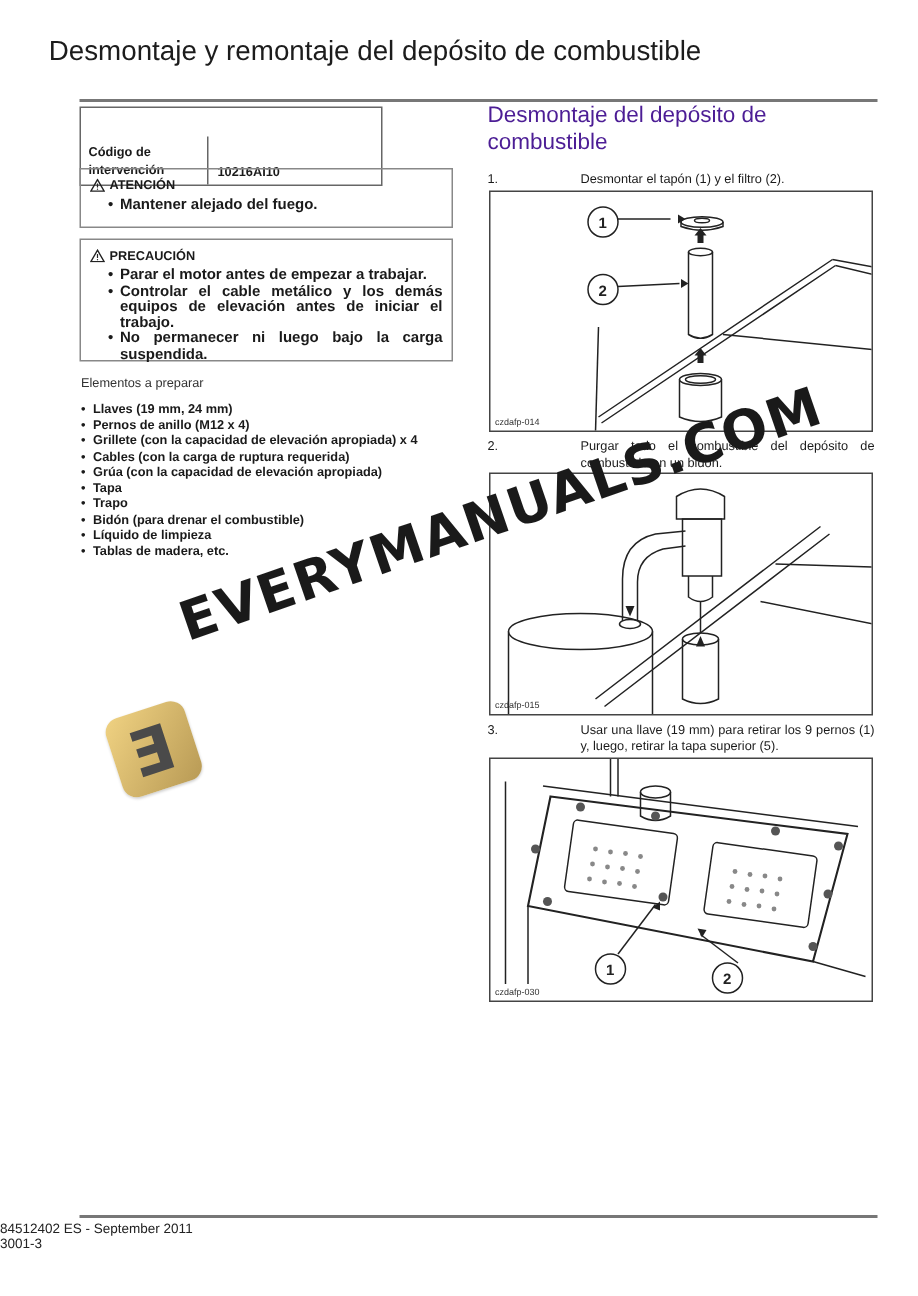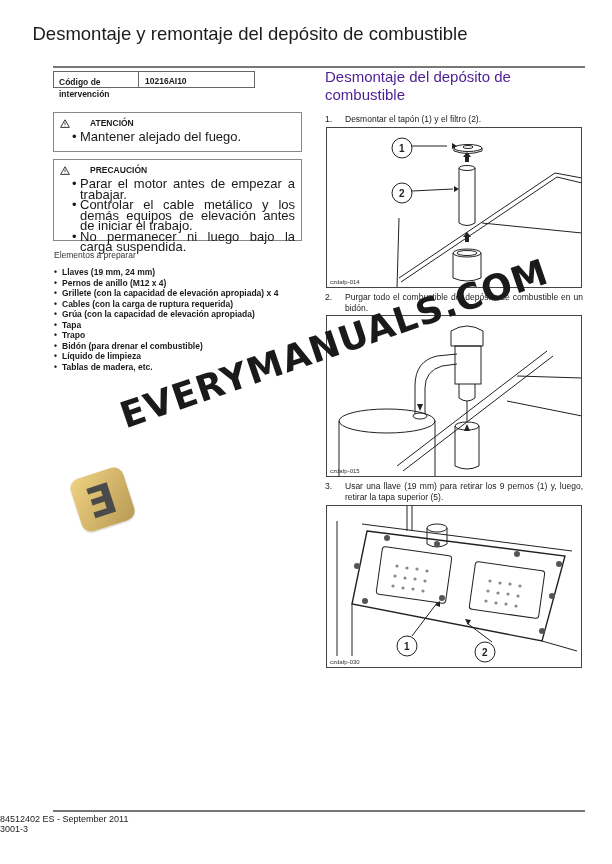--- a/index.html
+++ b/index.html
@@ -2,42 +2,42 @@
 <html><head>
 <meta charset="utf-8">
 <style>
   html, body { margin: 0; padding: 0; }
   body { width: 612px; height: 864px; background: #ffffff; position: relative; overflow: hidden; font-family: "Liberation Sans", sans-serif; color: #1a1a1a; }
   .page-title { position: absolute; top: 23px; left: 0; width: 500px; text-align: center; font-size: 18.5px; color: #1c1c1c; }
   .rule-top { position: absolute; top: 66px; left: 53px; width: 532px; height: 2px; background: #777; }
   .rule-bottom { position: absolute; top: 810px; left: 53px; width: 532px; height: 2px; background: #777; }
   .footer { position: absolute; top: 814px; left: 0; width: 612px; text-align: left; font-size: 9px; line-height: 10px; color: #222; }
 
-  .code-table { position: absolute; top: 71px; left: 53px; width: 202px; height: 17px; border: 1px solid #666; display: flex; box-sizing: border-box; }
+  .code-table { position: absolute; top: 71px; left: 53px; width: 202px; height: 53px; border: 1px solid #666; display: flex; box-sizing: border-box; align-items: flex-end; }
   .code-table .label { width: 85px; border-right: 1px solid #666; padding: 4px 5px; box-sizing: border-box; font-size: 8.5px; font-weight: bold; line-height: 12px; }
   .code-table .value { flex: 1; padding: 4px 6px; font-size: 8.5px; font-weight: bold; }
 
   .notice { position: absolute; left: 53px; width: 249px; border: 1px solid #888; box-sizing: border-box; padding: 5px 6px; }
   .notice.attention { top: 112px; height: 40px; }
   .notice.caution { top: 159px; height: 82px; }
-  .notice .head { font-size: 8.5px; font-weight: bold; display: flex; align-items: center; gap: 20px; margin-bottom: 4px; }
+  .notice .head { font-size: 8.5px; font-weight: bold; display: flex; align-items: center; gap: 3px; margin-bottom: 4px; }
   .notice .head svg { width: 10px; height: 9px; }
   .notice ul { margin: 0; padding: 0 0 0 12px; list-style: none; }
-  .notice li { font-size: 13px; font-weight: normal; line-height: 10.5px; position: relative; padding-left: 8px; text-align: justify; }
+  .notice li { font-size: 10px; font-weight: bold; line-height: 10.5px; position: relative; padding-left: 8px; text-align: justify; }
   .notice li::before { content: "•"; position: absolute; left: 0; }
 
   .prep-title { position: absolute; top: 250px; left: 54px; font-size: 8.5px; color: #333; }
   .prep-list { position: absolute; top: 267px; left: 54px; margin: 0; padding: 0; list-style: none; }
   .prep-list li { font-size: 8.5px; line-height: 10.5px; position: relative; padding-left: 8px; color: #1a1a1a; font-weight: bold; }
   .prep-list li::before { content: "•"; position: absolute; left: 0; }
 
   .section-title { position: absolute; top: 68px; left: 325px; width: 260px; font-size: 15px; line-height: 18px; color: #4c1d95; }
   .step { position: absolute; left: 325px; width: 258px; font-size: 8.5px; line-height: 10.5px; display: flex; color: #1a1a1a; }
   .step .num { width: 20px; flex: none; }
-  .step .txt { flex: 1; text-align: justify; }
+  .step .txt { flex: 1; text-align: justify; margin-left: 42px; }
   .figure { position: absolute; left: 326px; width: 256px; border: 1px solid #444; box-sizing: border-box; overflow: hidden; background: #fff; }
   .figure svg { position: absolute; left: 0; top: 0; }
   .figure .caption { position: absolute; left: 3px; bottom: 2px; font-size: 6px; color: #333; }
   .wm-logo { position: absolute; left: 75px; top: 472px; width: 55px; height: 55px; border-radius: 10px; background: linear-gradient(135deg, #f0d282, #b89a55); transform: rotate(-18deg); box-shadow: 0 1px 2px rgba(0,0,0,0.2); }
   .wm-logo span { position: absolute; left: 12px; top: 4px; font-size: 42px; font-weight: bold; color: #4a4a4a; font-family: "DejaVu Sans", sans-serif; transform: scaleX(-1); }
   .wm-text { position: absolute; left: 128px; top: 395px; font-family: "DejaVu Sans", sans-serif; font-weight: bold; font-size: 36px; letter-spacing: 1px; color: #1a1a1a; transform: rotate(-19deg); transform-origin: left bottom; white-space: nowrap; }
 </style>
 </head>
 <body>
 

